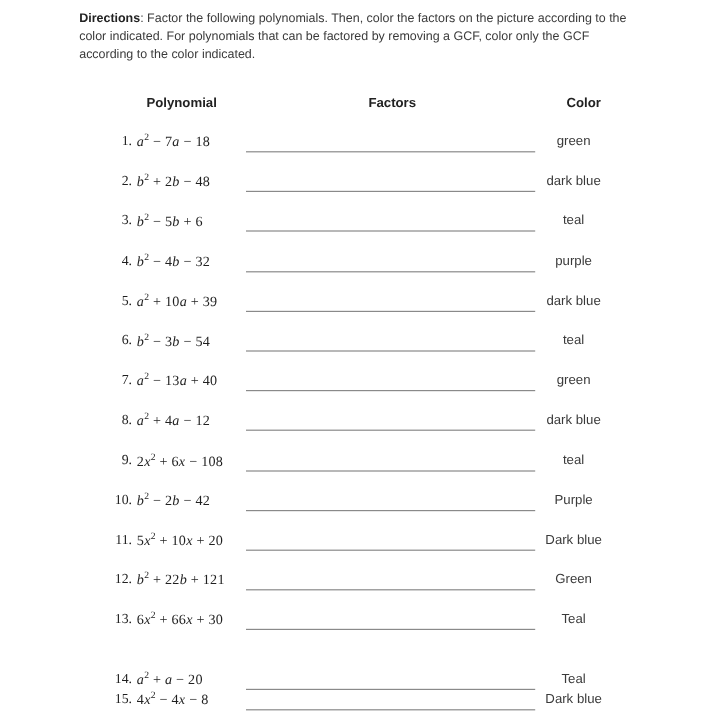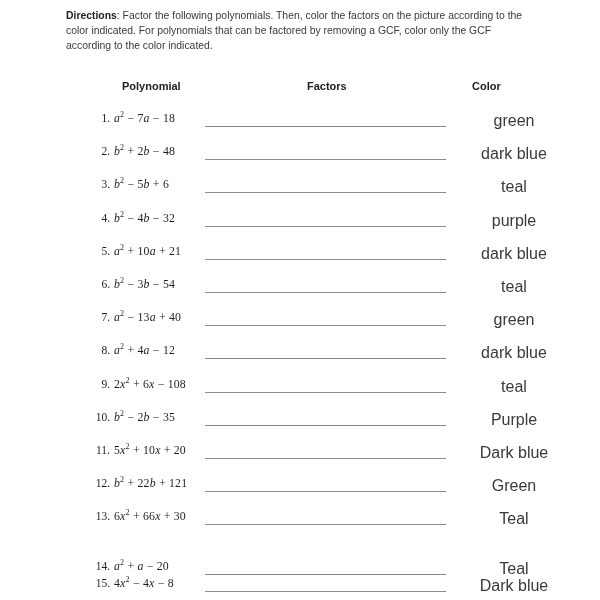--- a/index.html
+++ b/index.html
@@ -95,26 +95,26 @@
   .answer-line {
     position: absolute;
     left: 205px;
     top: 18px;
     width: 241px;
     height: 0;
     border-bottom: 1.1px solid #8a8a8a;
   }
   .row-color {
     position: absolute;
-    left: 440px;
+    left: 404px;
     width: 148px;
     top: 4px;
     text-align: center;
     font-family: "Liberation Sans", sans-serif;
-    font-size: 16px;
+    font-size: 11px;
     color: #3a3a3a;
     white-space: nowrap;
   }
 </style>
 </head>
 <body>
 
 <div id="page">
 
   <div id="directions"><span class="lead">Directions</span><span>: Factor the following polynomials.  Then, color the factors on the picture according to the color indicated.  For polynomials that can be factored by removing a GCF, color only the GCF according to the color indicated.</span></div>
@@ -143,21 +143,21 @@
         <div class="row-color">teal</div>
       </div>
       <div class="row" style="top: 207.6px;">
         <div class="row-num">4.</div>
         <div class="row-poly">b<sup>2</sup> <span class="op">−</span> <span class="num">4</span>b <span class="op">−</span> <span class="num">32</span></div>
         <div class="answer-line"></div>
         <div class="row-color">purple</div>
       </div>
       <div class="row" style="top: 240.8px;">
         <div class="row-num">5.</div>
-        <div class="row-poly">a<sup>2</sup> <span class="op">+</span> <span class="num">10</span>a <span class="op">+</span> <span class="num">21</span></div>
+        <div class="row-poly">a<sup>2</sup> <span class="op">+</span> <span class="num">10</span>a <span class="op">+</span> <span class="num">39</span></div>
         <div class="answer-line"></div>
         <div class="row-color">dark blue</div>
       </div>
       <div class="row" style="top: 274px;">
         <div class="row-num">6.</div>
         <div class="row-poly">b<sup>2</sup> <span class="op">−</span> <span class="num">3</span>b <span class="op">−</span> <span class="num">54</span></div>
         <div class="answer-line"></div>
         <div class="row-color">teal</div>
       </div>
       <div class="row" style="top: 307.2px;">
@@ -173,21 +173,21 @@
         <div class="row-color">dark blue</div>
       </div>
       <div class="row" style="top: 373.6px;">
         <div class="row-num">9.</div>
         <div class="row-poly"><span class="num">2</span>x<sup>2</sup> <span class="op">+</span> <span class="num">6</span>x <span class="op">−</span> <span class="num">108</span></div>
         <div class="answer-line"></div>
         <div class="row-color">teal</div>
       </div>
       <div class="row" style="top: 406.8px;">
         <div class="row-num">10.</div>
-        <div class="row-poly">b<sup>2</sup> <span class="op">−</span> <span class="num">2</span>b <span class="op">−</span> <span class="num">35</span></div>
+        <div class="row-poly">b<sup>2</sup> <span class="op">−</span> <span class="num">2</span>b <span class="op">−</span> <span class="num">42</span></div>
         <div class="answer-line"></div>
         <div class="row-color">Purple</div>
       </div>
       <div class="row" style="top: 440px;">
         <div class="row-num">11.</div>
         <div class="row-poly"><span class="num">5</span>x<sup>2</sup> <span class="op">+</span> <span class="num">10</span>x <span class="op">+</span> <span class="num">20</span></div>
         <div class="answer-line"></div>
         <div class="row-color">Dark blue</div>
       </div>
       <div class="row" style="top: 473.2px;">

